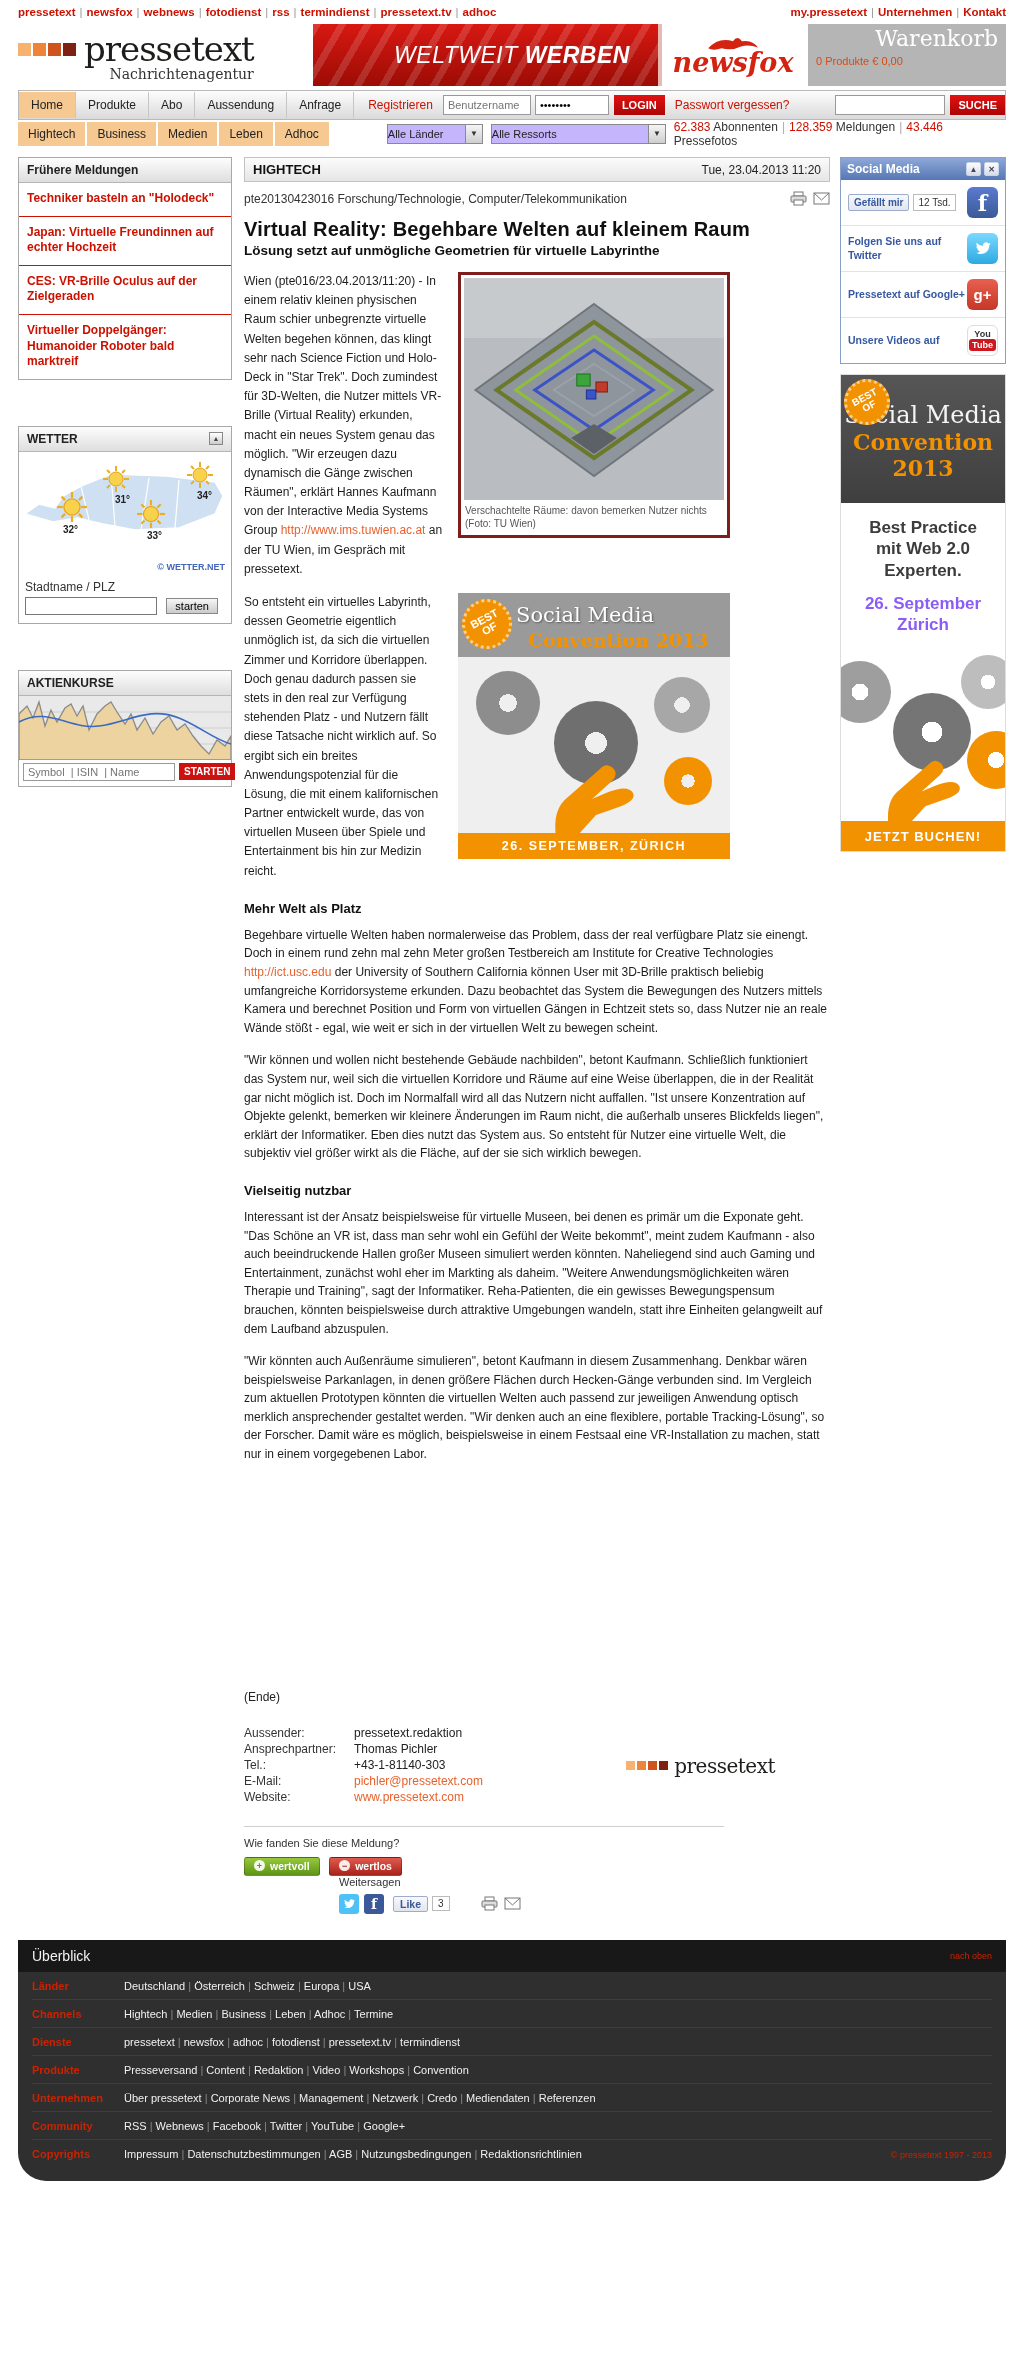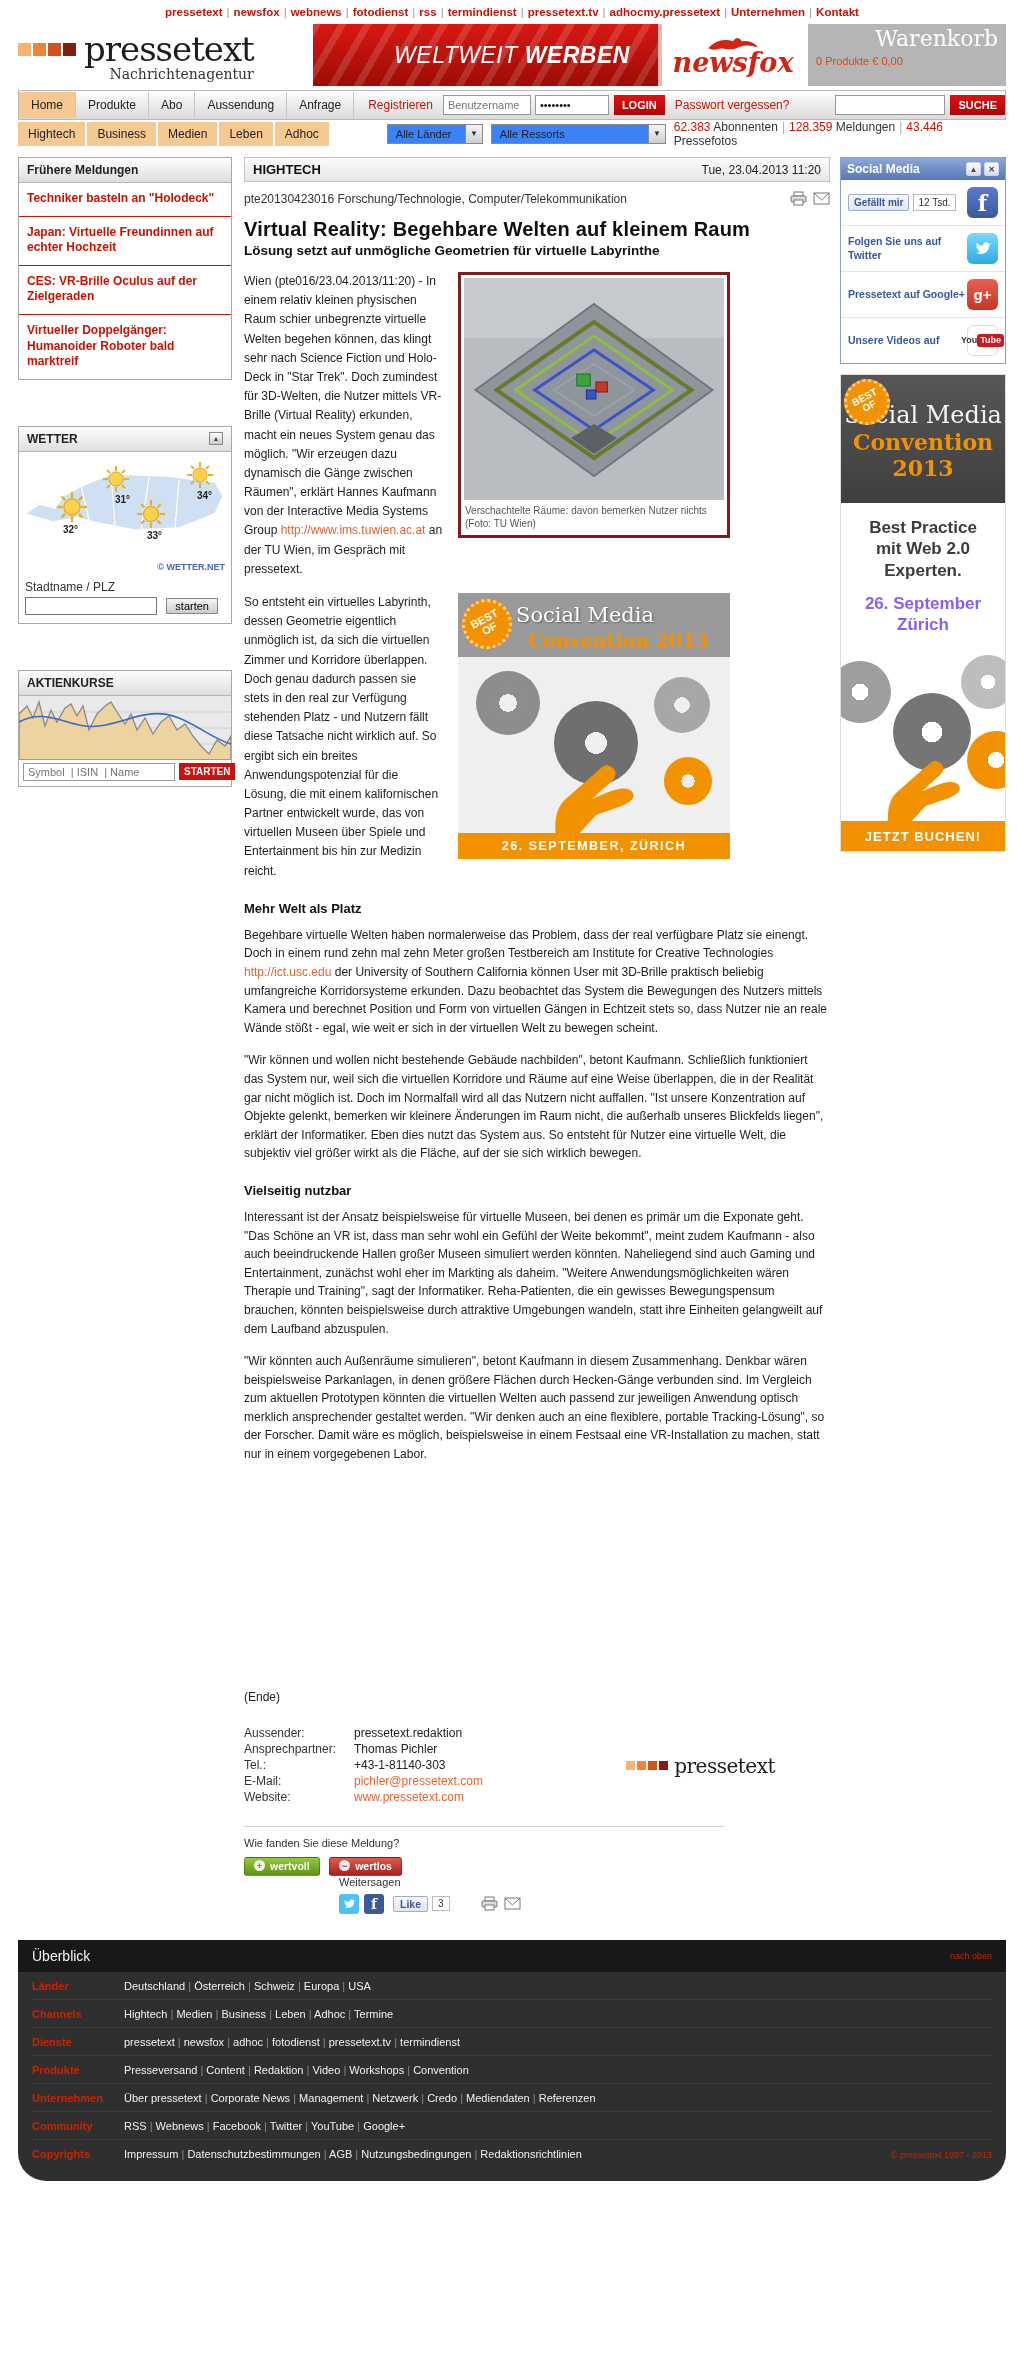--- a/index.html
+++ b/index.html
@@ -1,19 +1,19 @@
 <!DOCTYPE html>
 <html><head>
 <meta charset="utf-8">
 <style>
   * { margin:0; padding:0; box-sizing:border-box; }
   body { width:1024px; min-height:2364px; background:#fff; font-family:"Liberation Sans", sans-serif; color:#222; }
 
   
-  .topbar { display:flex; justify-content:center; padding:6px 18px 4px; font-size:11.5px; font-weight:bold; }
+  .topbar { display:flex; justify-content:space-between; padding:6px 18px 4px; font-size:11.5px; font-weight:bold; }
   .tlinks span.lnk { color:#cc1100; cursor:pointer; }
   .tlinks span.sep { color:#999; font-weight:normal; margin:0 4px; }
 
   
   .header { position:relative; height:66px; margin:2px 18px 0; }
   .logo { position:absolute; left:0; top:8px; }
   .logo-row { display:flex; align-items:center; }
   .sq { width:13px; height:13px; margin-right:2px; display:inline-block; }
   .sq1{background:#f6b26e;} .sq2{background:#ee8437;} .sq3{background:#d0521c;} .sq4{background:#7e2012;}
   .wordmark { font-family:"DejaVu Serif", serif; font-size:34px; color:#1d1d1b; letter-spacing:-1px; margin-left:6px; line-height:1; }
@@ -38,21 +38,21 @@
   .inp-user { width:88px; } .inp-pass { width:74px; margin-left:4px; }
   .btn-red { background:linear-gradient(180deg,#e01212,#ac0505); color:#fff; font-weight:bold; font-size:11px; border:none; padding:4px 8px; margin-left:5px; cursor:pointer; }
   .forgot { color:#cc1100; margin-left:10px; cursor:pointer; }
   .nav-spacer { flex:1; }
   .inp-search { width:110px; }
 
   
   .subnav { display:flex; align-items:center; height:27px; margin:0 18px; font-size:12px; }
   .stab { background:#f6c892; padding:5px 10px; margin-right:2px; color:#222; cursor:pointer; }
   .selects { display:flex; margin-left:56px; }
-  .fakesel { display:flex; align-items:center; justify-content:space-between; border:1px solid #8a8a8a; background:#3b82f6; height:20px; font-size:11px; padding-left:8px; margin-right:8px; cursor:pointer; }
+  .fakesel { display:flex; align-items:center; justify-content:space-between; border:1px solid #8a8a8a; background:#c4b5fd; height:20px; font-size:11px; padding-left:0; margin-right:8px; cursor:pointer; }
   .sel-country { width:96px; } .sel-ressort { width:175px; }
   .selarrow { width:17px; height:18px; background:linear-gradient(180deg,#f4f4f4,#cfcfcf); border-left:1px solid #8a8a8a; display:flex; align-items:center; justify-content:center; font-size:8px; color:#333; }
   .stats { margin-left:auto; font-size:12px; color:#333; }
   .stats .num { color:#cc1100; }
   .stats .sep { color:#aaa; margin:0 4px; }
 
   
   .content { display:flex; align-items:flex-start; margin:10px 18px 0; }
   .left-col { width:214px; flex:none; }
   .main-col { flex:1; margin:0 10px 0 12px; min-width:0; }
@@ -138,21 +138,21 @@
   .social-head { background:linear-gradient(180deg,#8ea8d8,#5577b4); padding:4px 6px; display:flex; align-items:center; color:#fff; font-size:12px; font-weight:bold; }
   .win-btns { margin-left:auto; display:flex; gap:3px; }
   .win-btn { width:15px; height:14px; border:1px solid #c9d4e8; border-radius:2px; background:linear-gradient(180deg,#fdfdfd,#d5dce9); color:#445; font-size:8px; display:flex; align-items:center; justify-content:center; cursor:pointer; }
   .soc-row { display:flex; align-items:center; padding:7px 7px; border-bottom:1px solid #dfe3ec; min-height:44px; }
   .soc-row:last-child { border-bottom:none; }
   .soc-label { font-size:10.5px; color:#3558a0; font-weight:bold; line-height:1.25; cursor:pointer; }
   .soc-icon { margin-left:auto; width:31px; height:31px; border-radius:6px; flex:none; display:flex; align-items:center; justify-content:center; cursor:pointer; }
   .soc-fb { background:linear-gradient(180deg,#5a7bd0,#3b5998); color:#fff; font-family:"DejaVu Serif",serif; font-size:22px; font-weight:bold; }
   .soc-tw { background:linear-gradient(180deg,#7cd8ff,#2caae1); }
   .soc-gp { background:linear-gradient(180deg,#e8604f,#c53727); color:#fff; font-size:15px; font-weight:bold; }
-  .soc-yt { background:#fff; border:1px solid #ddd; flex-direction:row; }
+  .soc-yt { background:#fff; border:1px solid #ddd; flex-direction:column; }
   .yt-you { color:#333; font-weight:bold; font-size:9px; line-height:1; }
   .yt-tube { background:#cc181e; color:#fff; font-weight:bold; font-size:9px; border-radius:3px; padding:0 3px; line-height:1.4; }
   .fblike-sm { display:flex; align-items:center; }
   .fblike-btn { border:1px solid #9daccb; border-radius:2px; background:linear-gradient(180deg,#f8f9fb,#e1e5ee); font-size:10px; font-weight:bold; color:#3558a0; padding:2px 5px; cursor:pointer; }
   .fblike-count { border:1px solid #bbb; background:#fff; font-size:10px; color:#333; padding:2px 4px; margin-left:4px; }
 
   .tall-ad { position:relative; margin-top:10px; height:478px; border:1px solid #ddd; background:#fff; overflow:hidden; cursor:pointer; }
   .tall-top { height:128px; background:linear-gradient(180deg,#565656,#3f3f3f); padding-top:26px; text-align:center; }
   .tall-t1 { font-family:"DejaVu Serif",serif; font-size:24px; color:#f4f4f4; }
   .tall-t2 { font-family:"DejaVu Serif",serif; font-size:22px; color:#f39200; font-weight:bold; }

